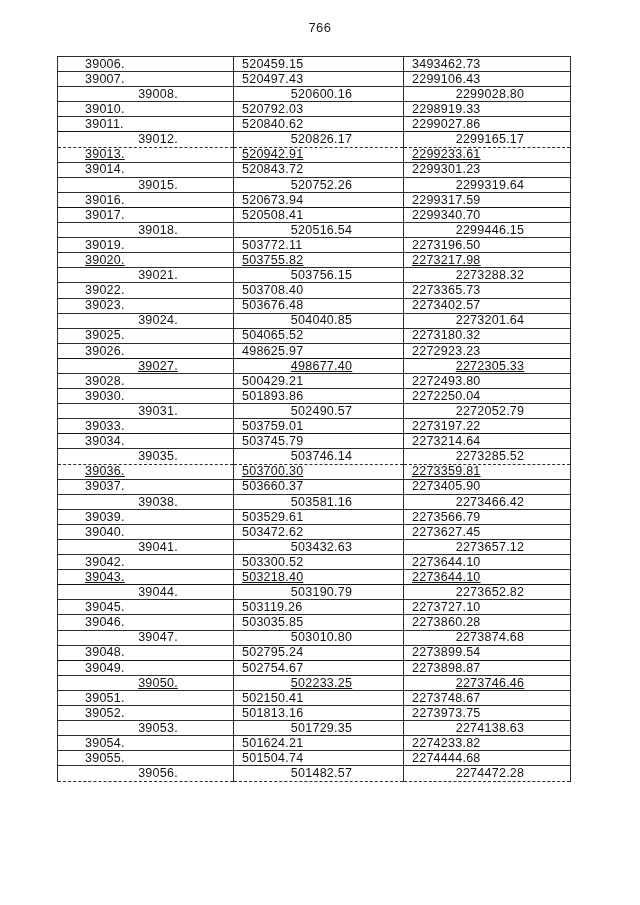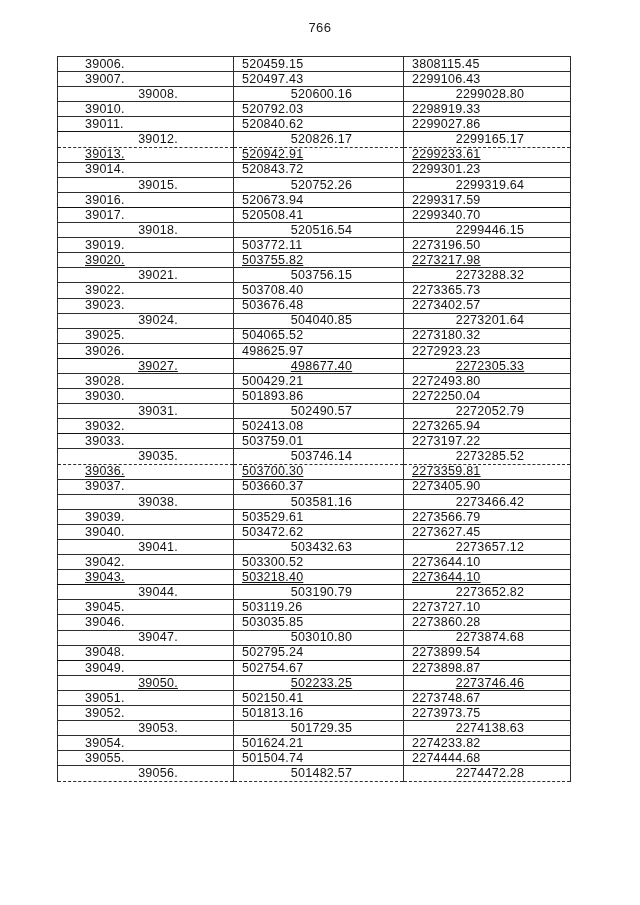--- a/index.html
+++ b/index.html
@@ -65,21 +65,21 @@
 <table class="coords-table">
   <colgroup>
     <col class="c1">
     <col class="c2">
     <col class="c3">
   </colgroup>
   <tbody id="table-body">
       <tr>
         <td>39006.</td>
         <td>520459.15</td>
-        <td>3808115.45</td>
+        <td>3493462.73</td>
       </tr>
       <tr>
         <td>39007.</td>
         <td>520497.43</td>
         <td>2299106.43</td>
       </tr>
       <tr>
         <td>39008.</td>
         <td>520600.16</td>
         <td>2299028.80</td>
@@ -183,28 +183,28 @@
         <td>39030.</td>
         <td>501893.86</td>
         <td>2272250.04</td>
       </tr>
       <tr>
         <td>39031.</td>
         <td>502490.57</td>
         <td>2272052.79</td>
       </tr>
       <tr>
-        <td>39032.</td>
-        <td>502413.08</td>
-        <td>2273265.94</td>
-      </tr>
-      <tr>
         <td>39033.</td>
         <td>503759.01</td>
         <td>2273197.22</td>
+      </tr>
+      <tr>
+        <td>39034.</td>
+        <td>503745.79</td>
+        <td>2273214.64</td>
       </tr>
       <tr>
         <td>39035.</td>
         <td>503746.14</td>
         <td>2273285.52</td>
       </tr>
       <tr>
         <td>39036.</td>
         <td>503700.30</td>
         <td>2273359.81</td>

